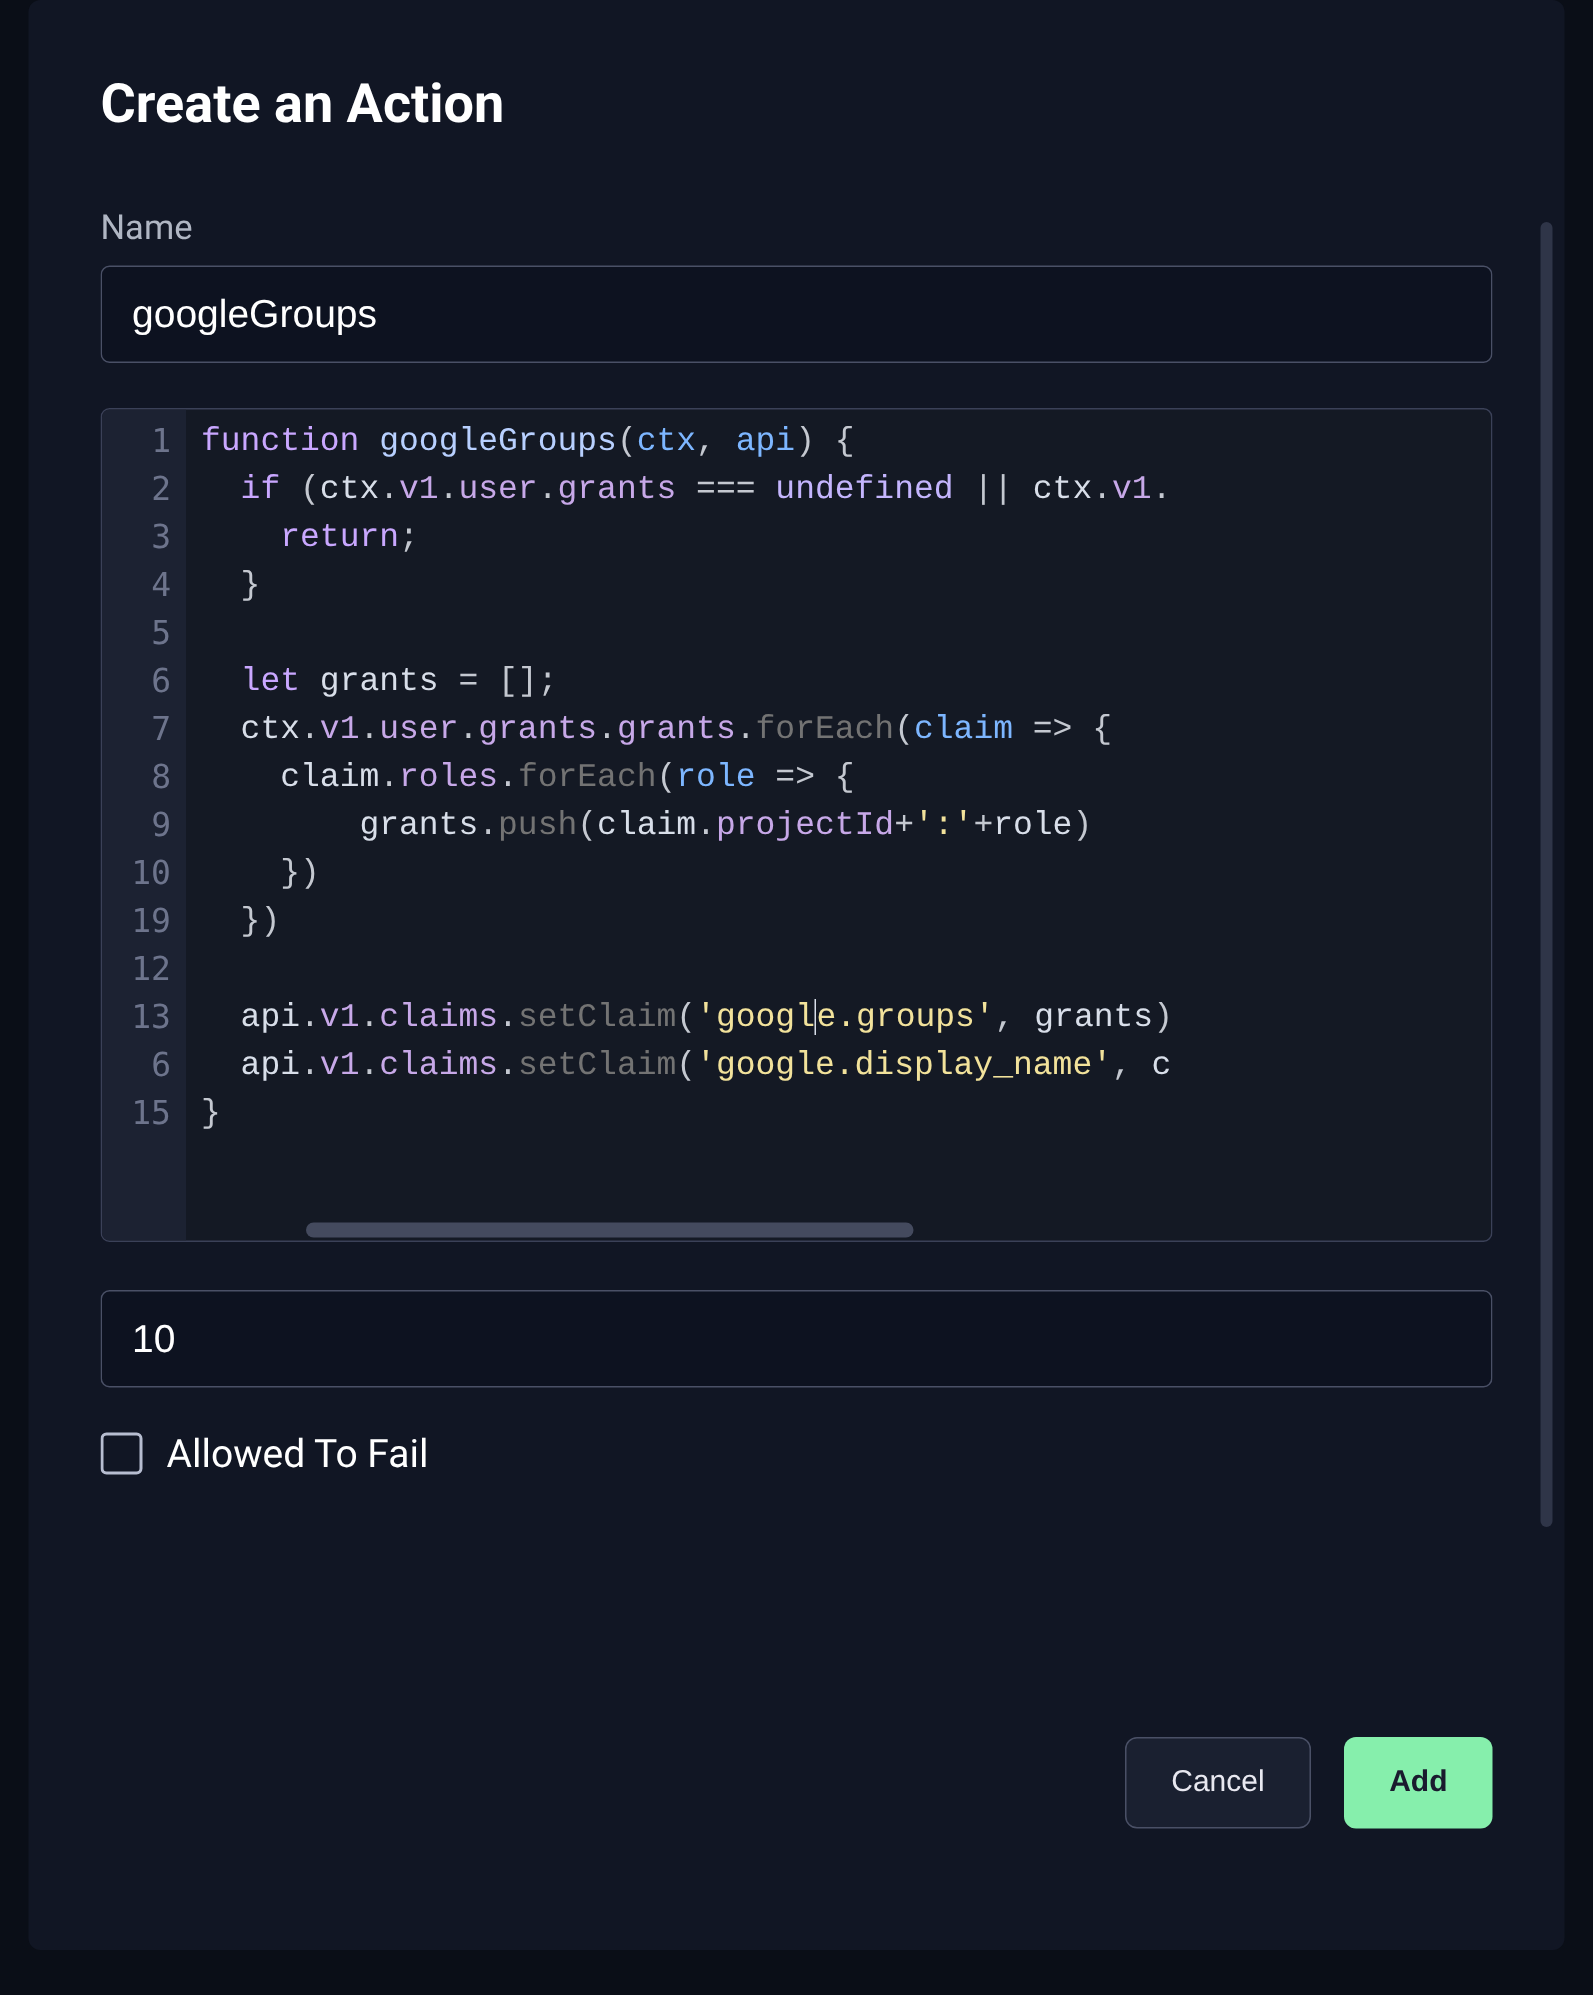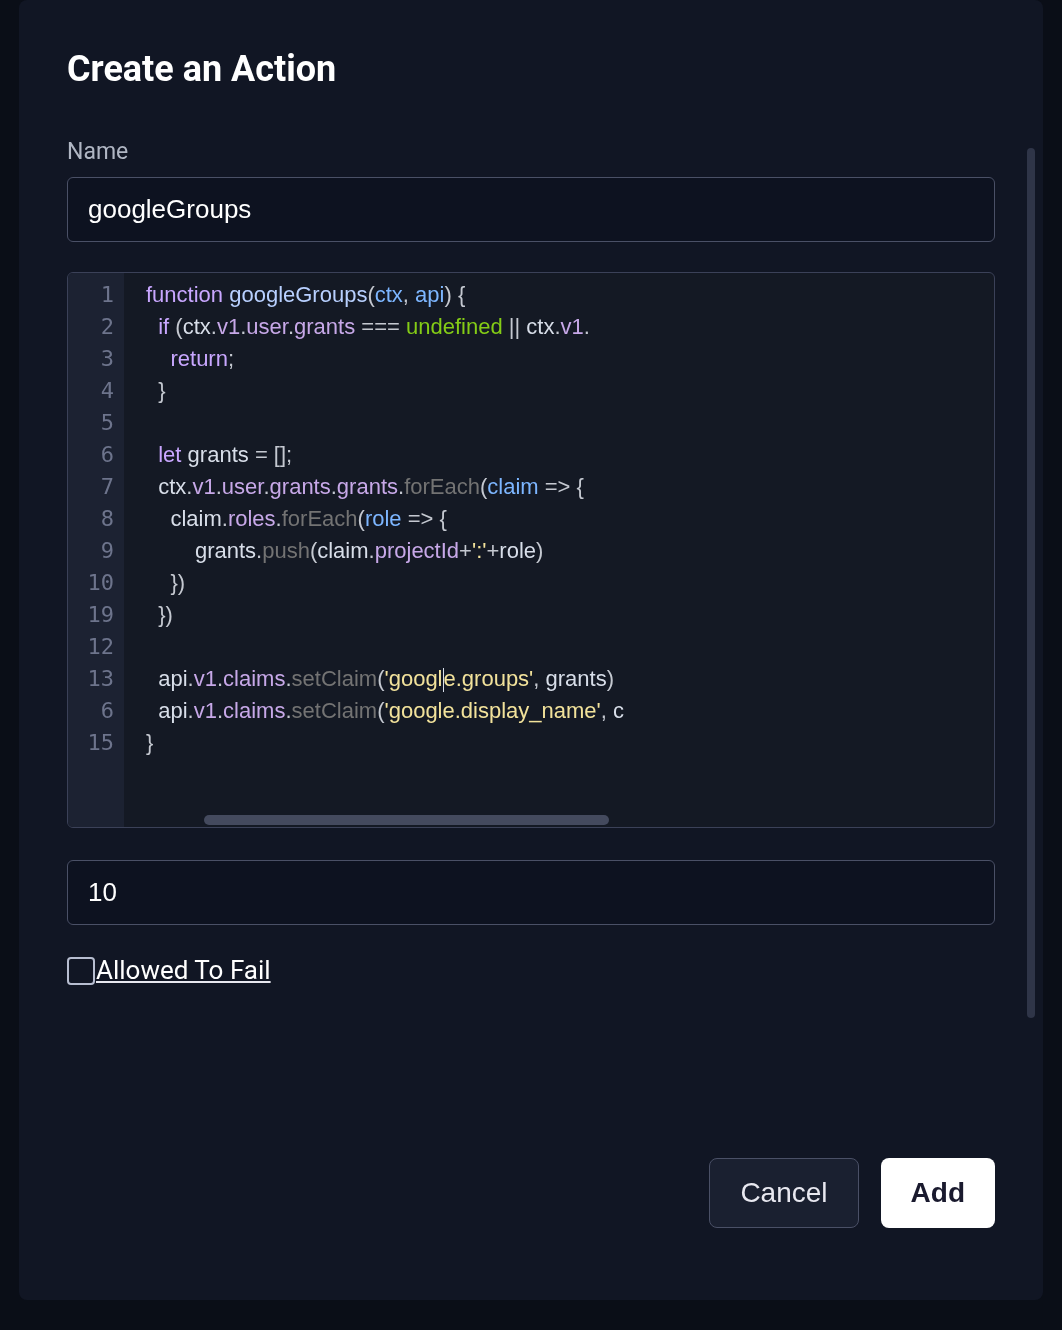--- a/index.html
+++ b/index.html
@@ -85,36 +85,36 @@
     font-family: ui-monospace, SFMono-Regular, Menlo, Consolas, monospace;
     font-size: 22px;
     line-height: 32px;
     color: #6d748c;
     text-align: right;
     padding-right: 10px;
   }
 
   .code-body {
     position: absolute;
-    left: 68px; top: 0; right: 0;
+    left: 56px; top: 0; right: 0;
     padding: 6px 0 0 10px;
-    font-family: Liberation Sans, sans-serif;
+    font-family: Liberation Mono, monospace;
     font-size: 22px;
     line-height: 32px;
     white-space: pre;
     overflow: hidden;
   }
 
   .tok-kw   { color: #c9a7ff; }
   .tok-fn   { color: #b8d0ff; }
   .tok-ident{ color: #d8dee9; }
   .tok-prop { color: #c7a8e8; }
   .tok-param{ color: #7db6ff; }
   .tok-punc { color: #c4c8d0; }
-  .tok-const{ color: #84cc16; }
+  .tok-const{ color: #c4b5fd; }
   .tok-str  { color: #f2e29b; }
   .tok-local{ color: #d8dee9; }
   .tok-call { color: #737373; }
 
   .hscroll {
     position: absolute;
     left: 56px;
     bottom: 2px;
     height: 10px;
     right: 4px;
@@ -124,24 +124,23 @@
     left: 80px;
     width: 405px;
     height: 10px;
     background: #444a5e;
     border-radius: 5px;
   }
 
   
   .checkbox-row {
     display: flex;
-    align-items: flex-end;
-    gap: 1px;
+    align-items: flex-start;
+    gap: 16px;
     margin-top: 22px;
-    text-decoration: underline;
   }
 
   .checkbox-box {
     width: 28px; height: 28px;
     border: 2px solid #b7bdd0;
     border-radius: 4px;
     background: transparent;
   }
 
   .checkbox-label {
@@ -162,35 +161,35 @@
 
   
   .footer {
     display: flex;
     justify-content: flex-end;
     gap: 22px;
     margin-top: 60px;
   }
 
   .btn {
-    font-size: 28px;
+    font-size: 20px;
     padding: 18px 30px;
     border-radius: 8px;
     cursor: pointer;
     font-weight: 500;
   }
 
   .btn-secondary {
     background: #1a2030;
     color: #e8e8f0;
     border: 1px solid #4a5066;
   }
 
   .btn-primary {
-    background: #ffffff;
+    background: #86efac;
     color: #1a1a2e;
     border: none;
     font-weight: 600;
   }
 
   .cursor-caret {
     display: inline-block;
     width: 0;
     border-left: 1px solid #d8dee9;
     height: 24px;

